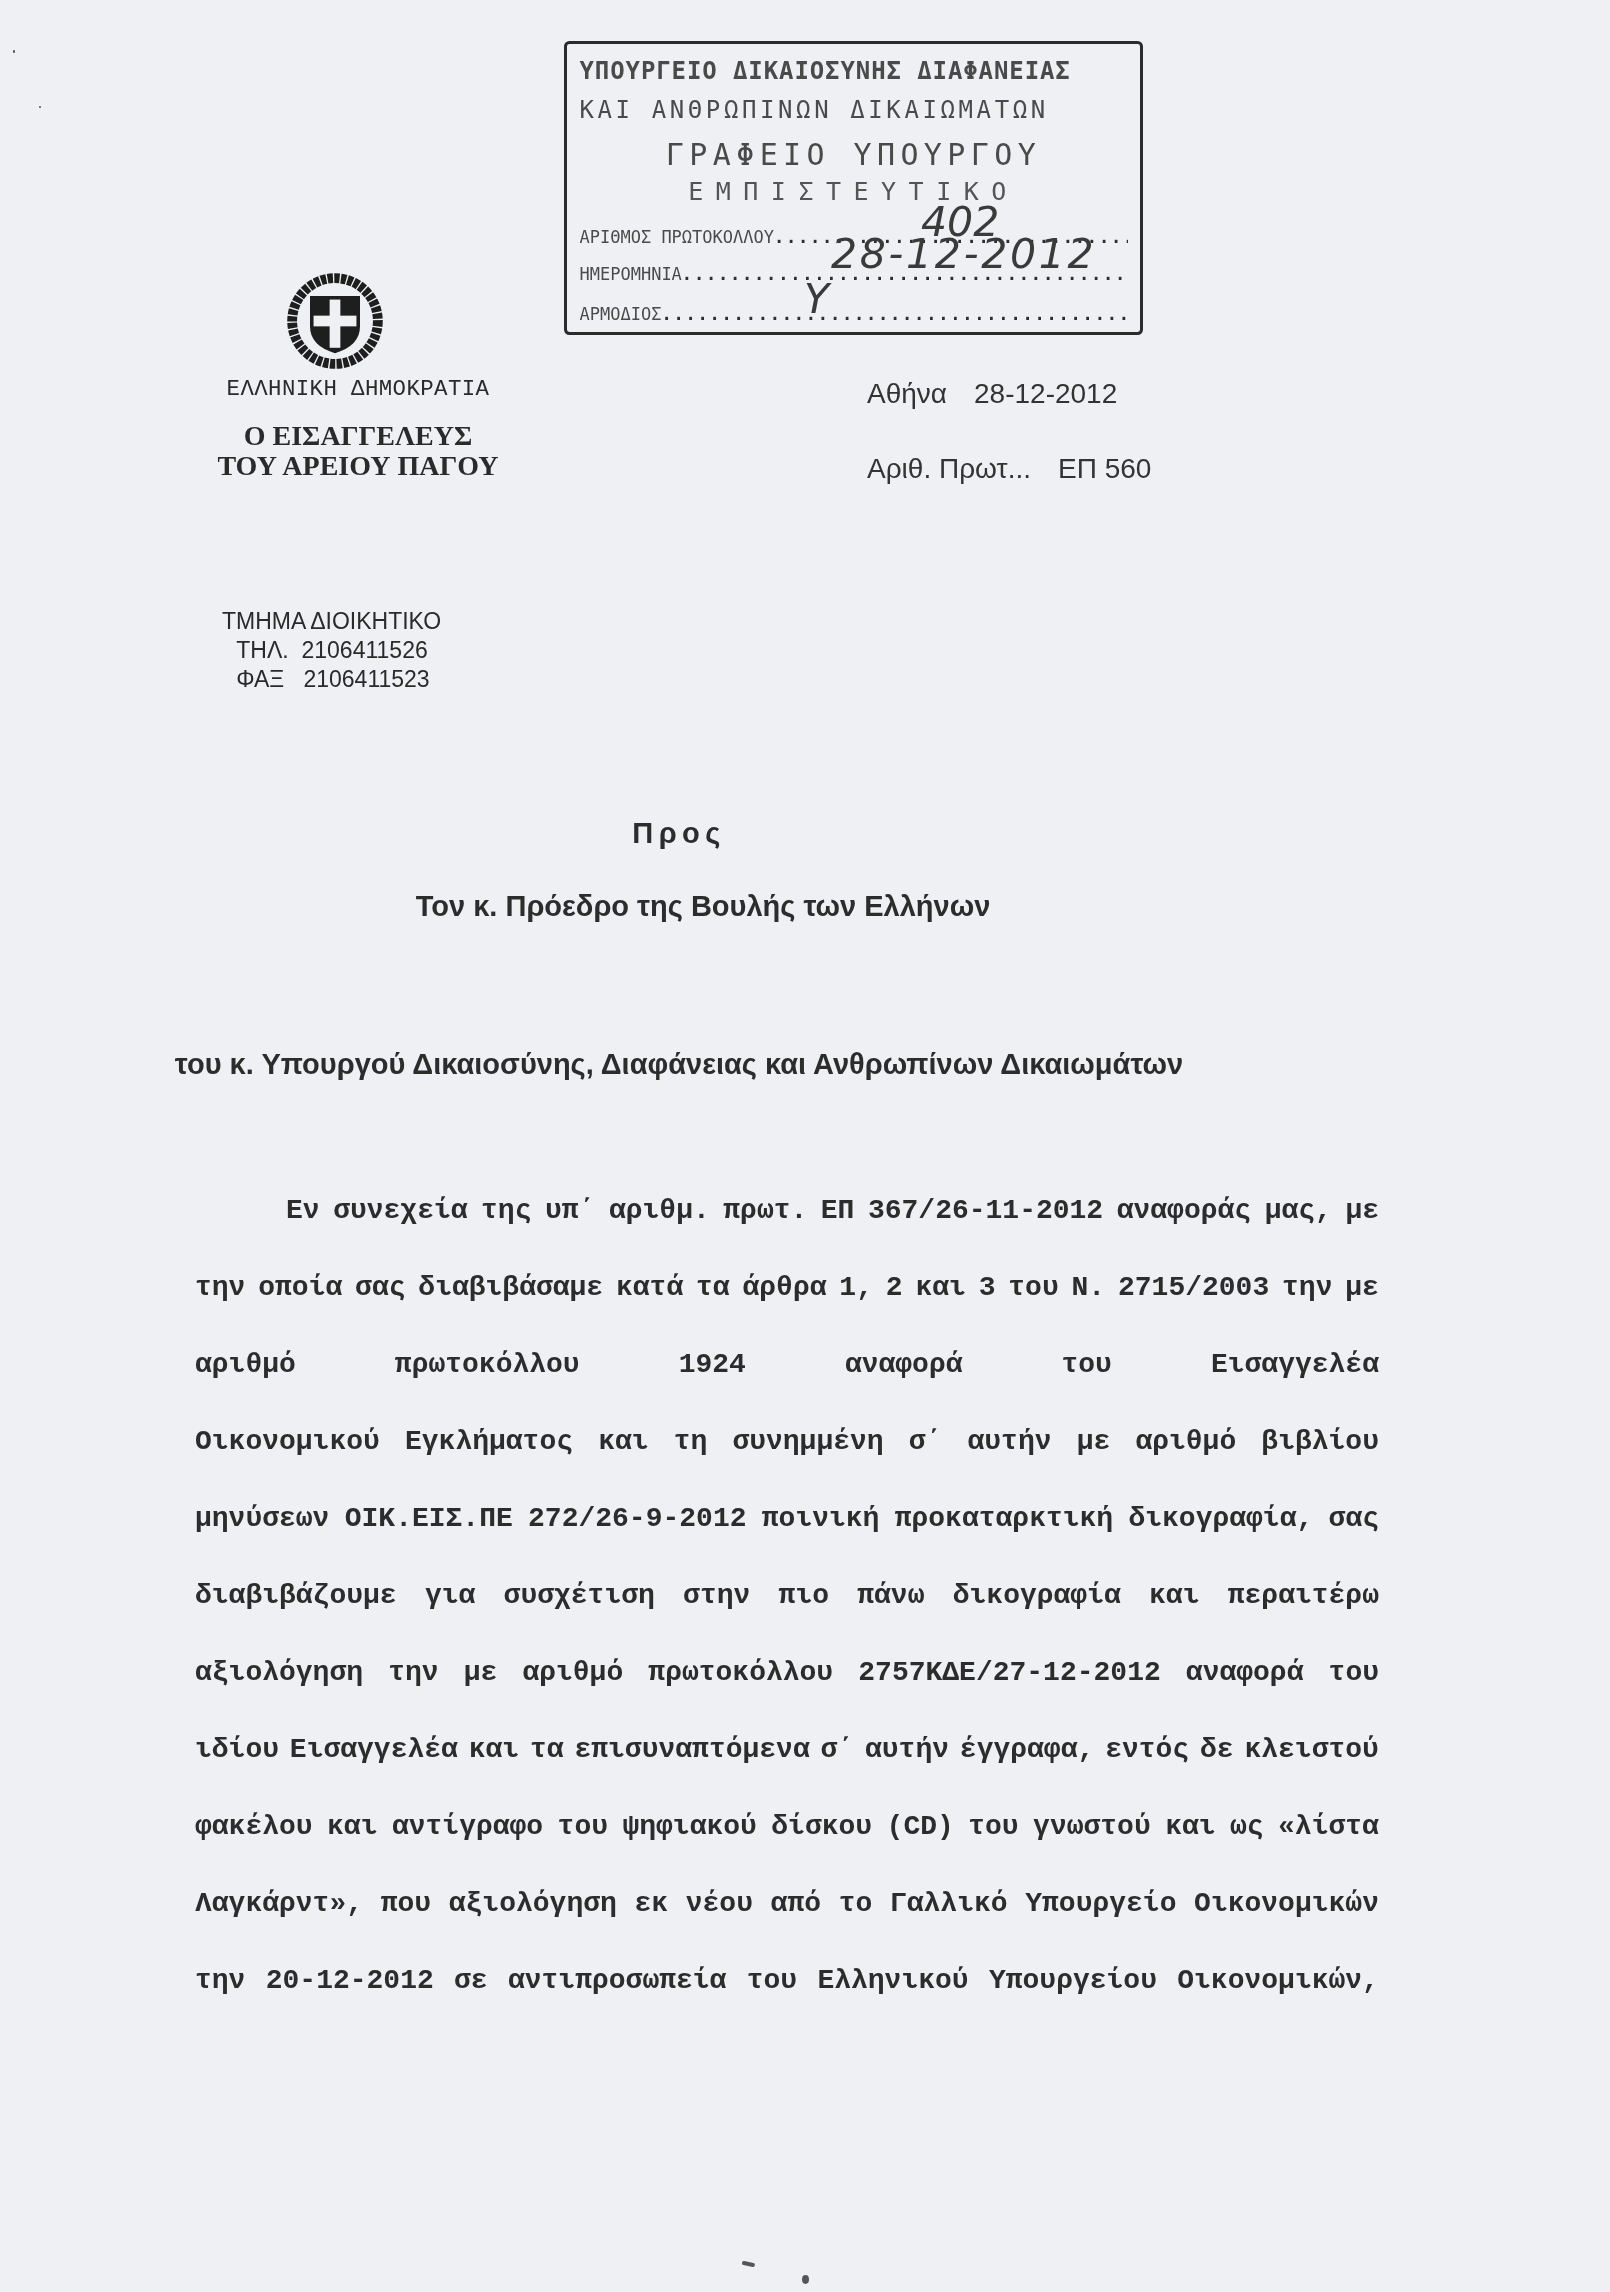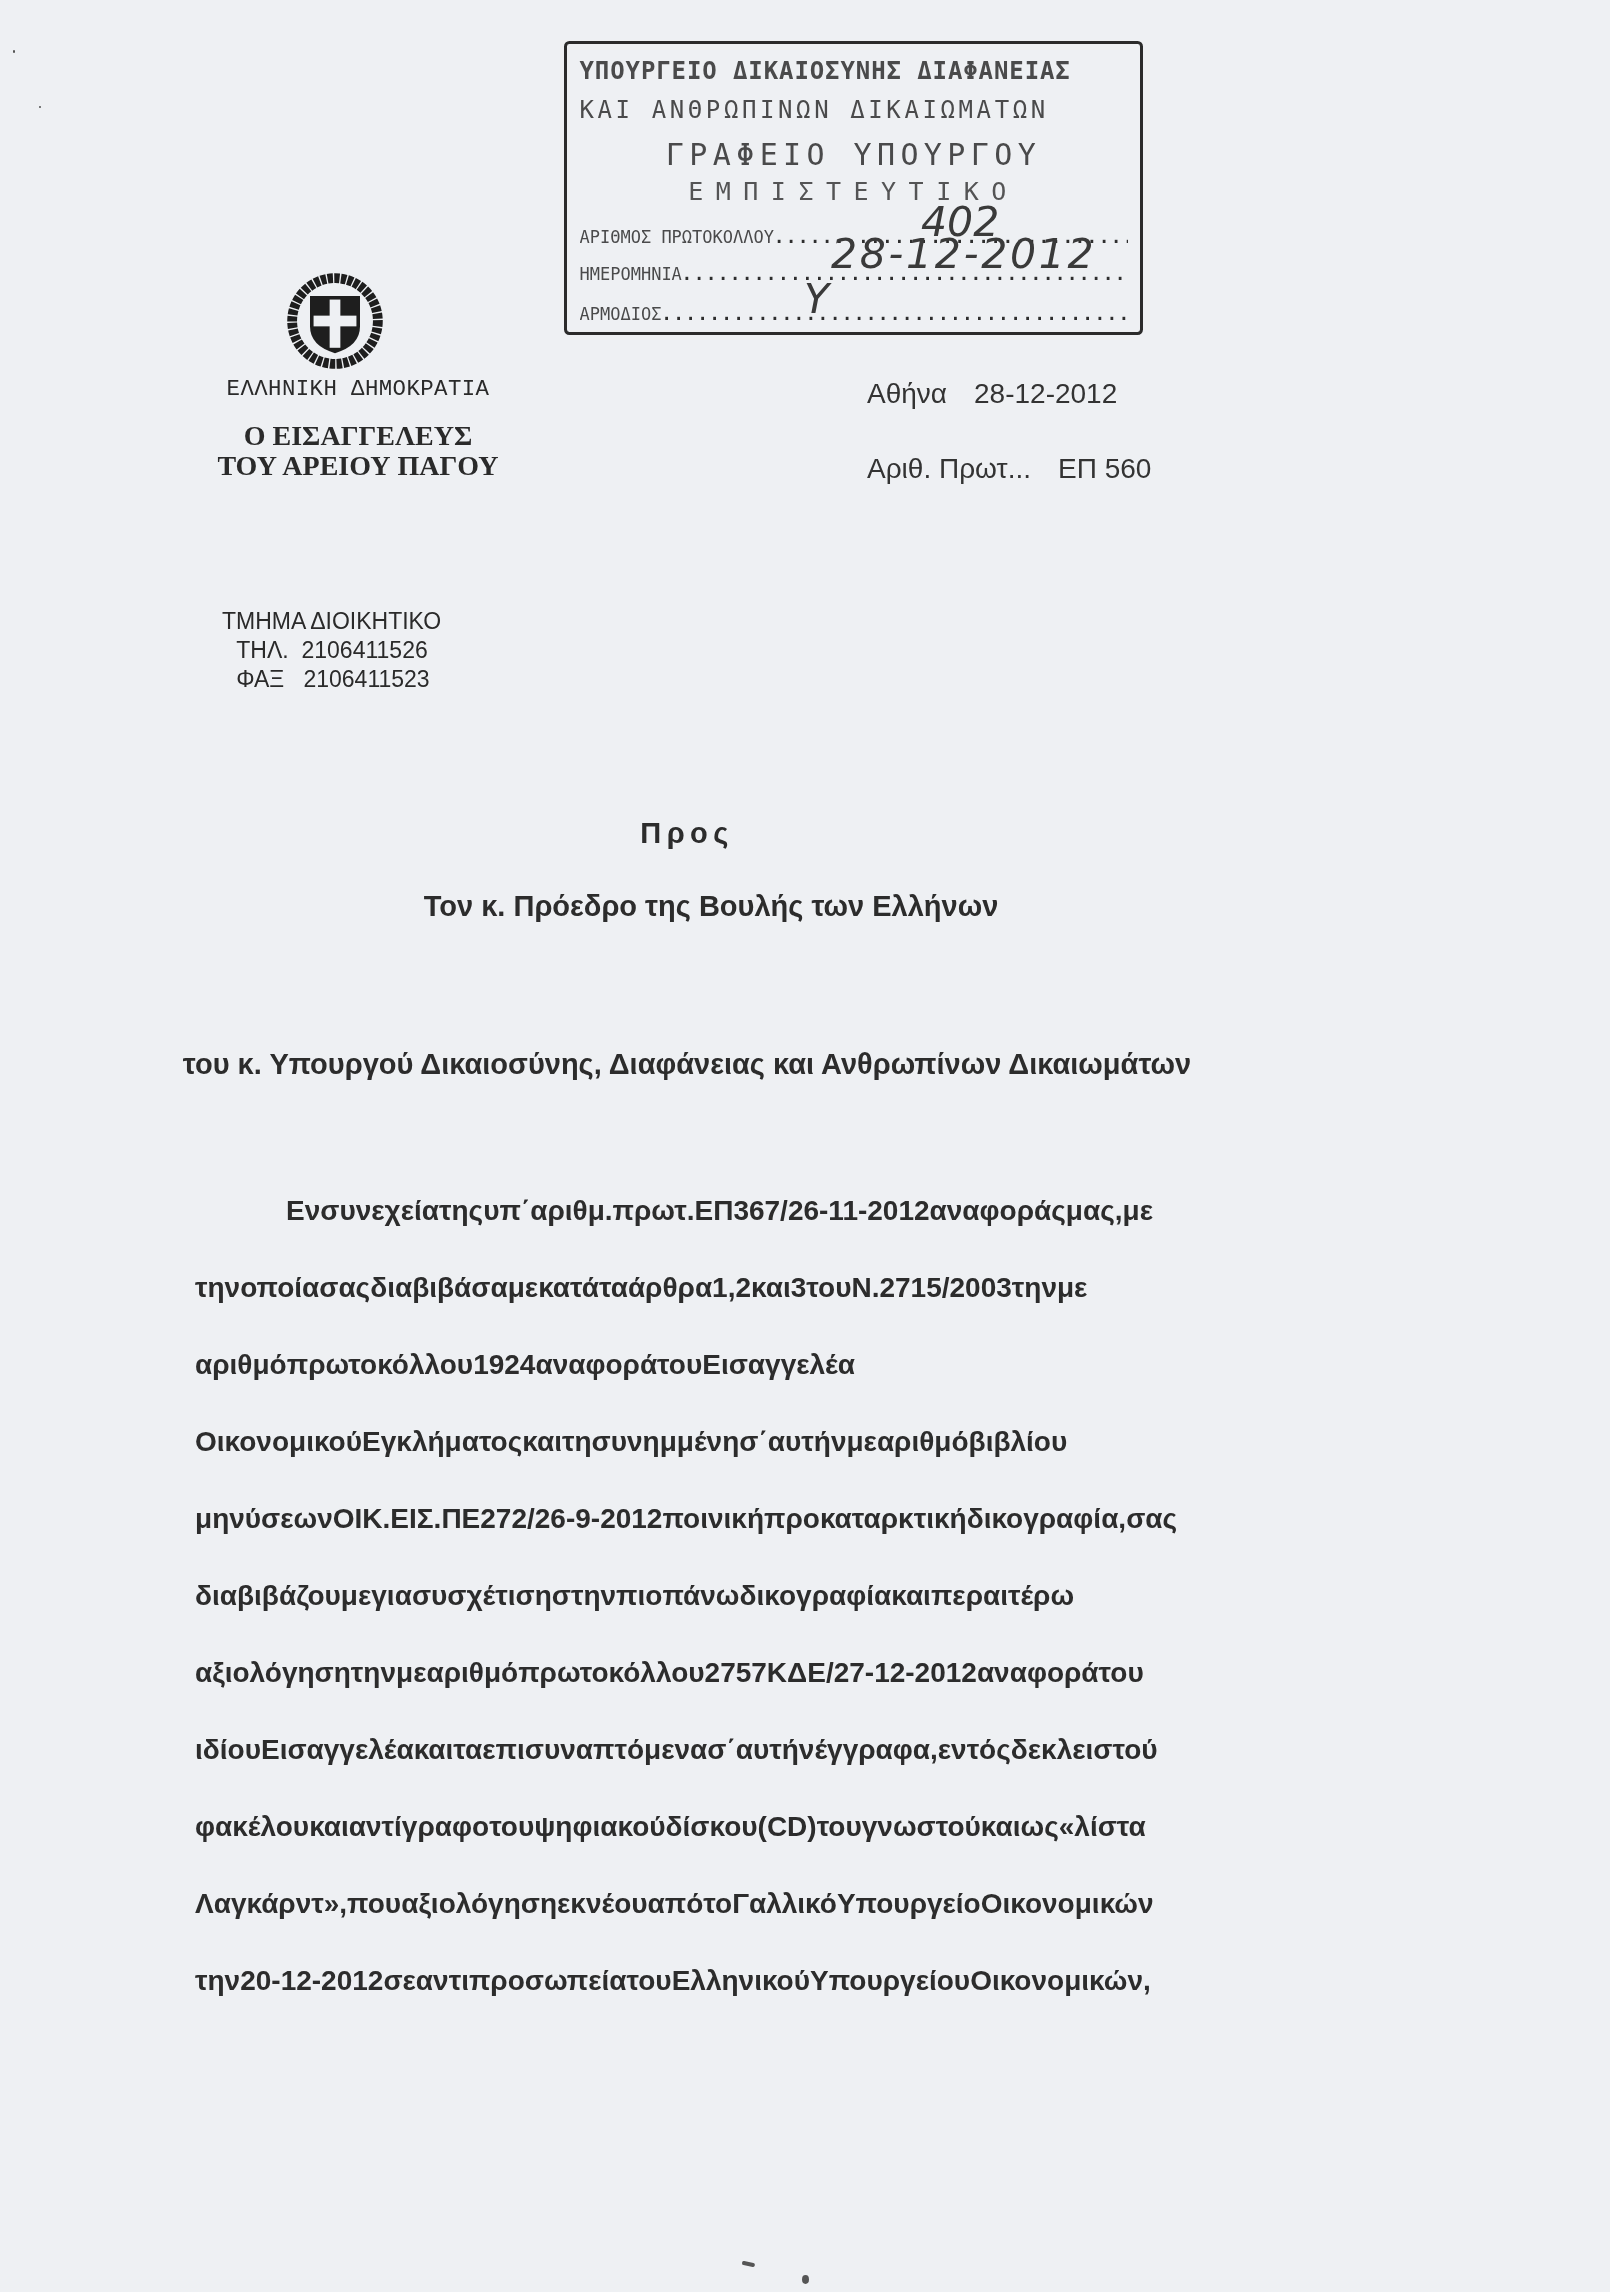--- a/index.html
+++ b/index.html
@@ -46,33 +46,33 @@
   .right-head { position:absolute; left:867px; font-size:28px; color:#333; }
   .city-date { top:378px; }
   .protocol { top:453px; }
   .right-head span { display:inline-block; }
   .gap { width:27px; }
 
   .dept { position:absolute; left:222px; top:607px; font-size:23px; line-height:29px; }
   .dept div { white-space:pre; }
   .dept .indent { padding-left:14.3px; }
 
-  .center-line { position:absolute; left:12px; width:1350px; text-align:center; font-weight:bold; font-size:29px; color:#2c2c2c; }
+  .center-line { position:absolute; left:4px; width:1350px; text-align:center; font-weight:bold; font-size:29px; color:#2c2c2c; }
   .pros { top:817px; letter-spacing:5.4px; }
   .to { top:890px;padding-left:24px; }
   .via { top:969px; }
   .minister { top:1048px; }
 
   .body-text {
     position:absolute; left:195px; width:1184px; top:1193px;
     font-size:28px; color:#2c2c2c; font-weight:bold;
   }
   .body-text .line {
     height:77px; line-height:36px; text-align:justify; text-align-last:justify; white-space:nowrap;
-    display:flex; justify-content:flex-start;
+    display:flex; justify-content:space-between;font-family:Liberation Mono, monospace;
   }
   .body-text .line.first { padding-left:91px; }
   .body-text .line span.w { display:inline-block; }
 </style>
 </head>
 <body>
 
 <div class="page">
 
   <div class="speck" style="left:12.5px;top:50px;width:2.7px;height:2.7px;"></div>

